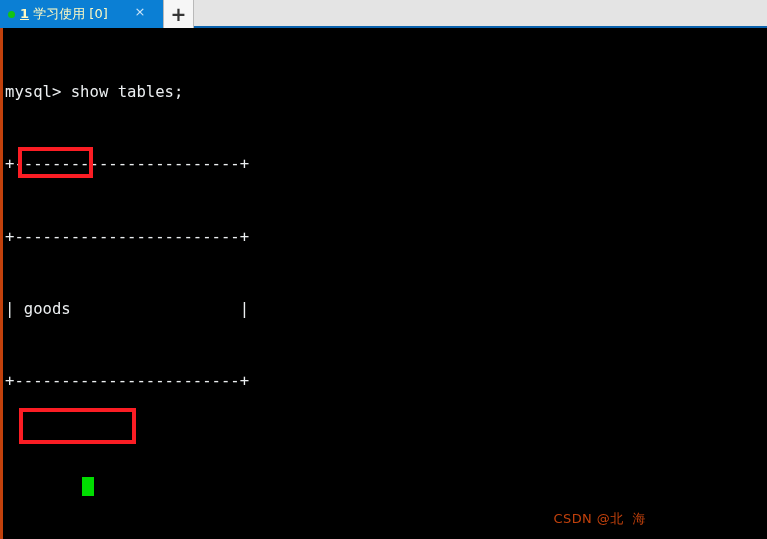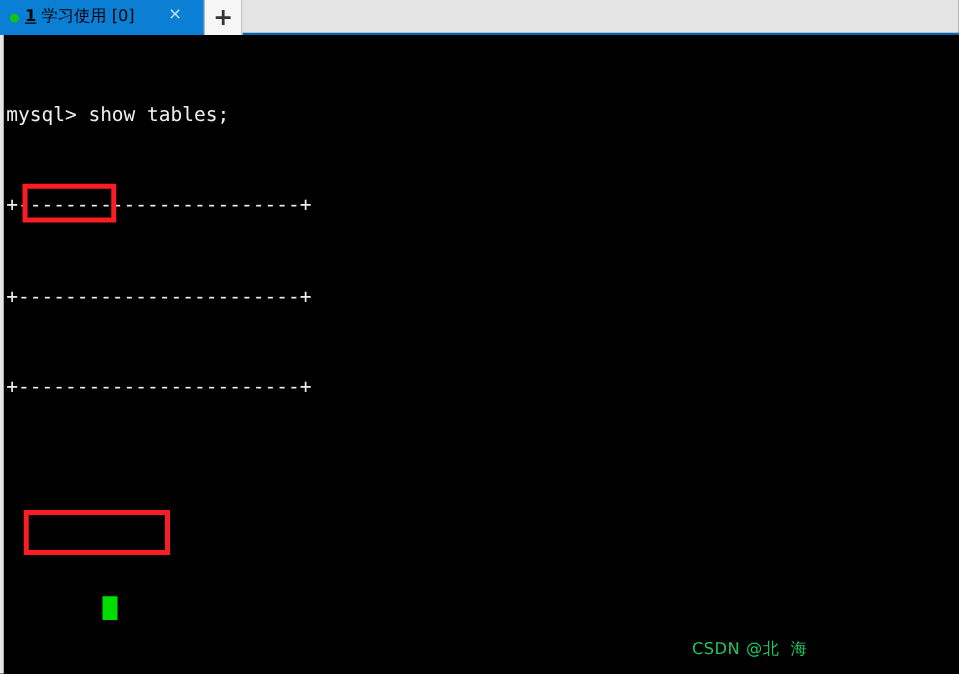--- a/index.html
+++ b/index.html
@@ -51,21 +51,21 @@
     width: 7px;
     height: 7px;
     border-radius: 50%;
     background: #14c414;
     flex: 0 0 auto;
     margin-right: 5px;
   }
   .tab-label {
     font-family: "DejaVu Sans", sans-serif;
     font-size: 13px;
-    color: #000000;
+    color: #fef9c3;
     white-space: nowrap;
     letter-spacing: 0px;
     line-height: 28px;
   }
   .tab-label .tab-num {
     text-decoration: underline;
     font-weight: bold;
   }
   .tab-close {
     position: absolute;
@@ -102,21 +102,21 @@
   }
 
   
   .terminal {
     position: absolute;
     left: 0;
     top: 28px;
     width: 666px;
     height: 511px;
     background: #000000;
-    border-left: 3px solid #e5e5e5;
+    border-left: 3px solid #c2410c;
     box-sizing: border-box;
     overflow: hidden;
   }
   .term-lines {
     position: absolute;
     left: 2px;
     top: 4px;
     white-space: pre;
     font-family: "DejaVu Sans Mono", monospace;
     font-size: 15.6px;
@@ -159,21 +159,21 @@
     height: 36px;
   }
 
   
   .watermark {
     position: absolute;
     right: 20px;
     bottom: 11px;
     font-family: "DejaVu Sans", sans-serif;
     font-size: 13px;
-    color: #22c55e;
+    color: #c2410c;
     white-space: pre;
     letter-spacing: 0.4px;
   }
 </style>
 </head>
 <body>
 
 <div id="app">
 
   <div class="tabbar">
@@ -184,20 +184,21 @@
     </div>
     <div class="newtab">+</div>
     <div class="tabbar-filler"></div>
   </div>
 
   <div class="terminal">
     <div class="term-lines">
       <div class="line">mysql&gt; show tables;</div>
       <div class="line">+------------------------+</div>
       <div class="line">+------------------------+</div>
+      <div class="line">| goods                  |</div>
       <div class="line">+------------------------+</div>
       
       
       
       
       
       
       
       
       

